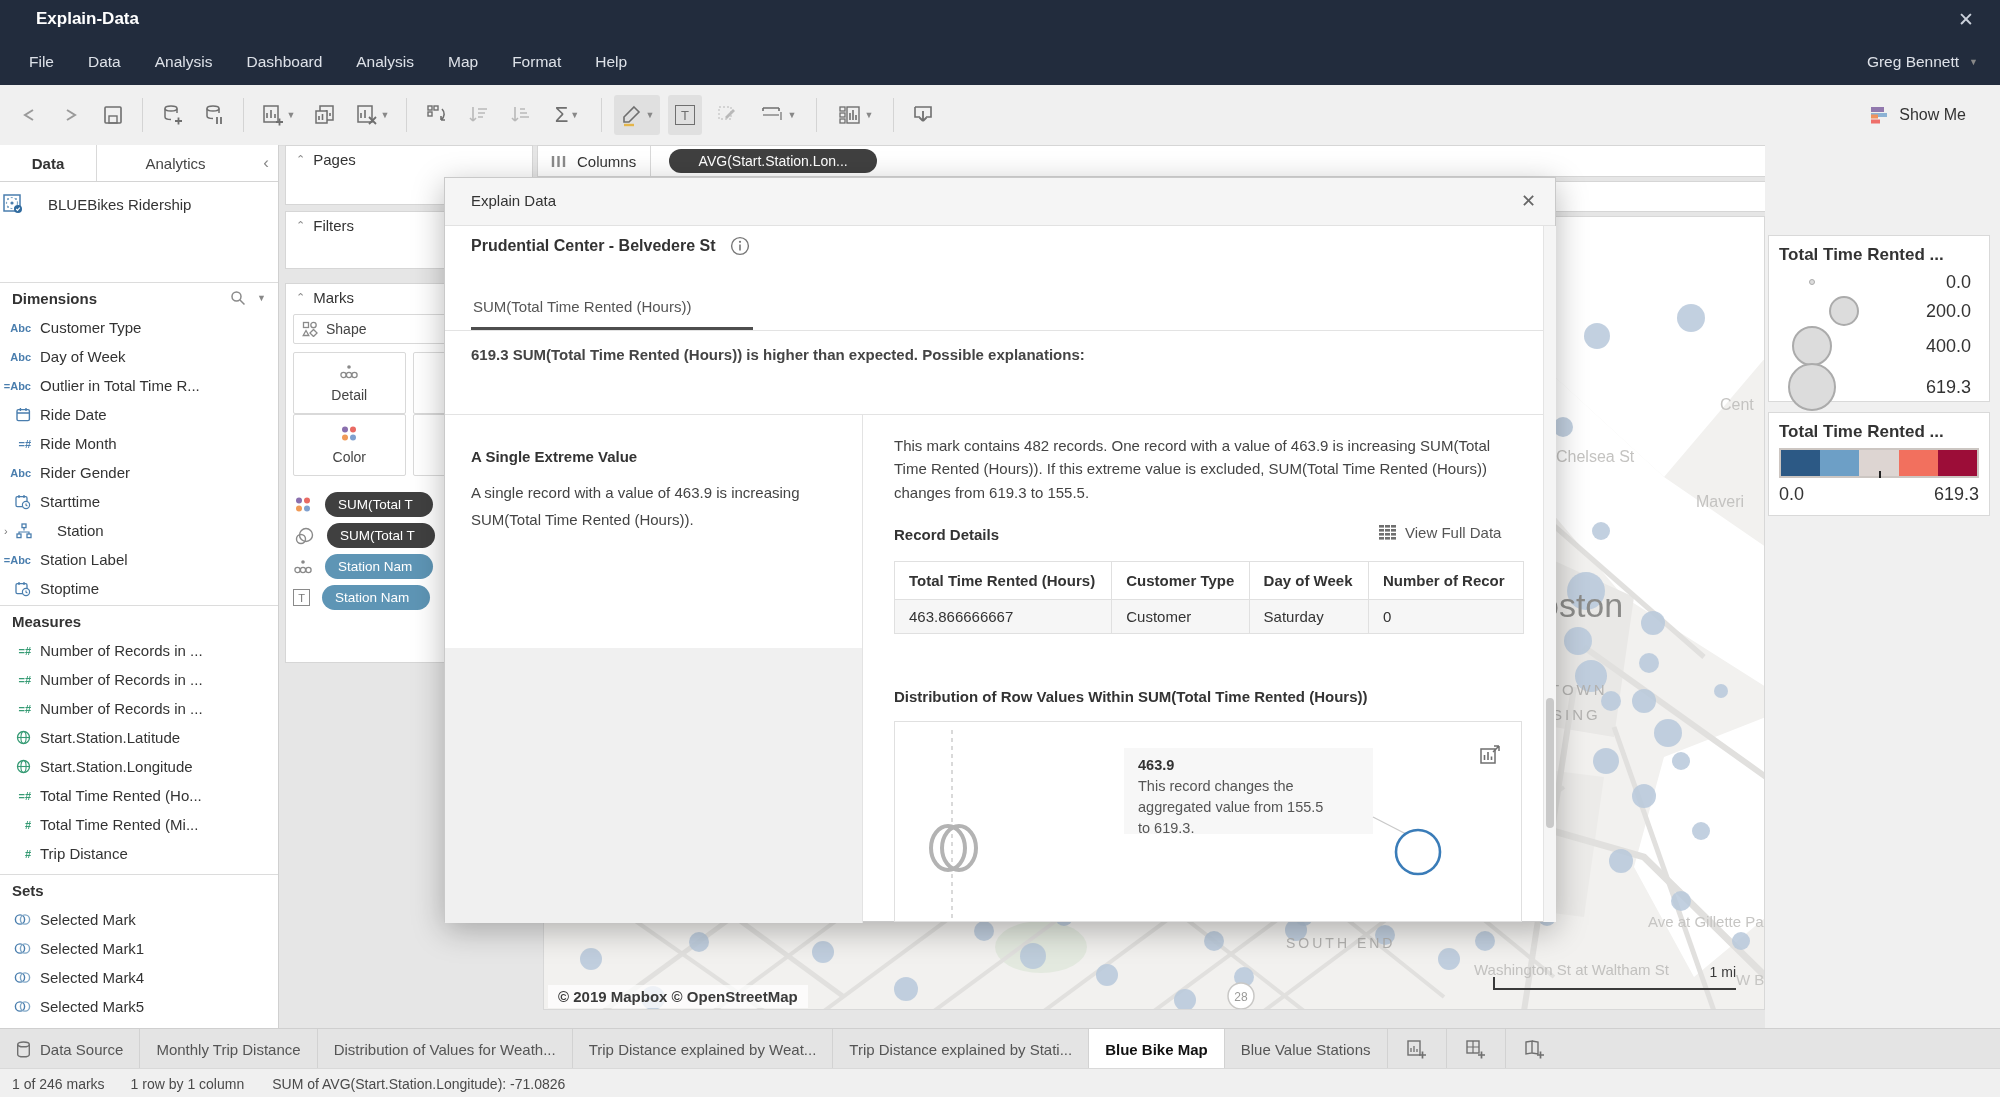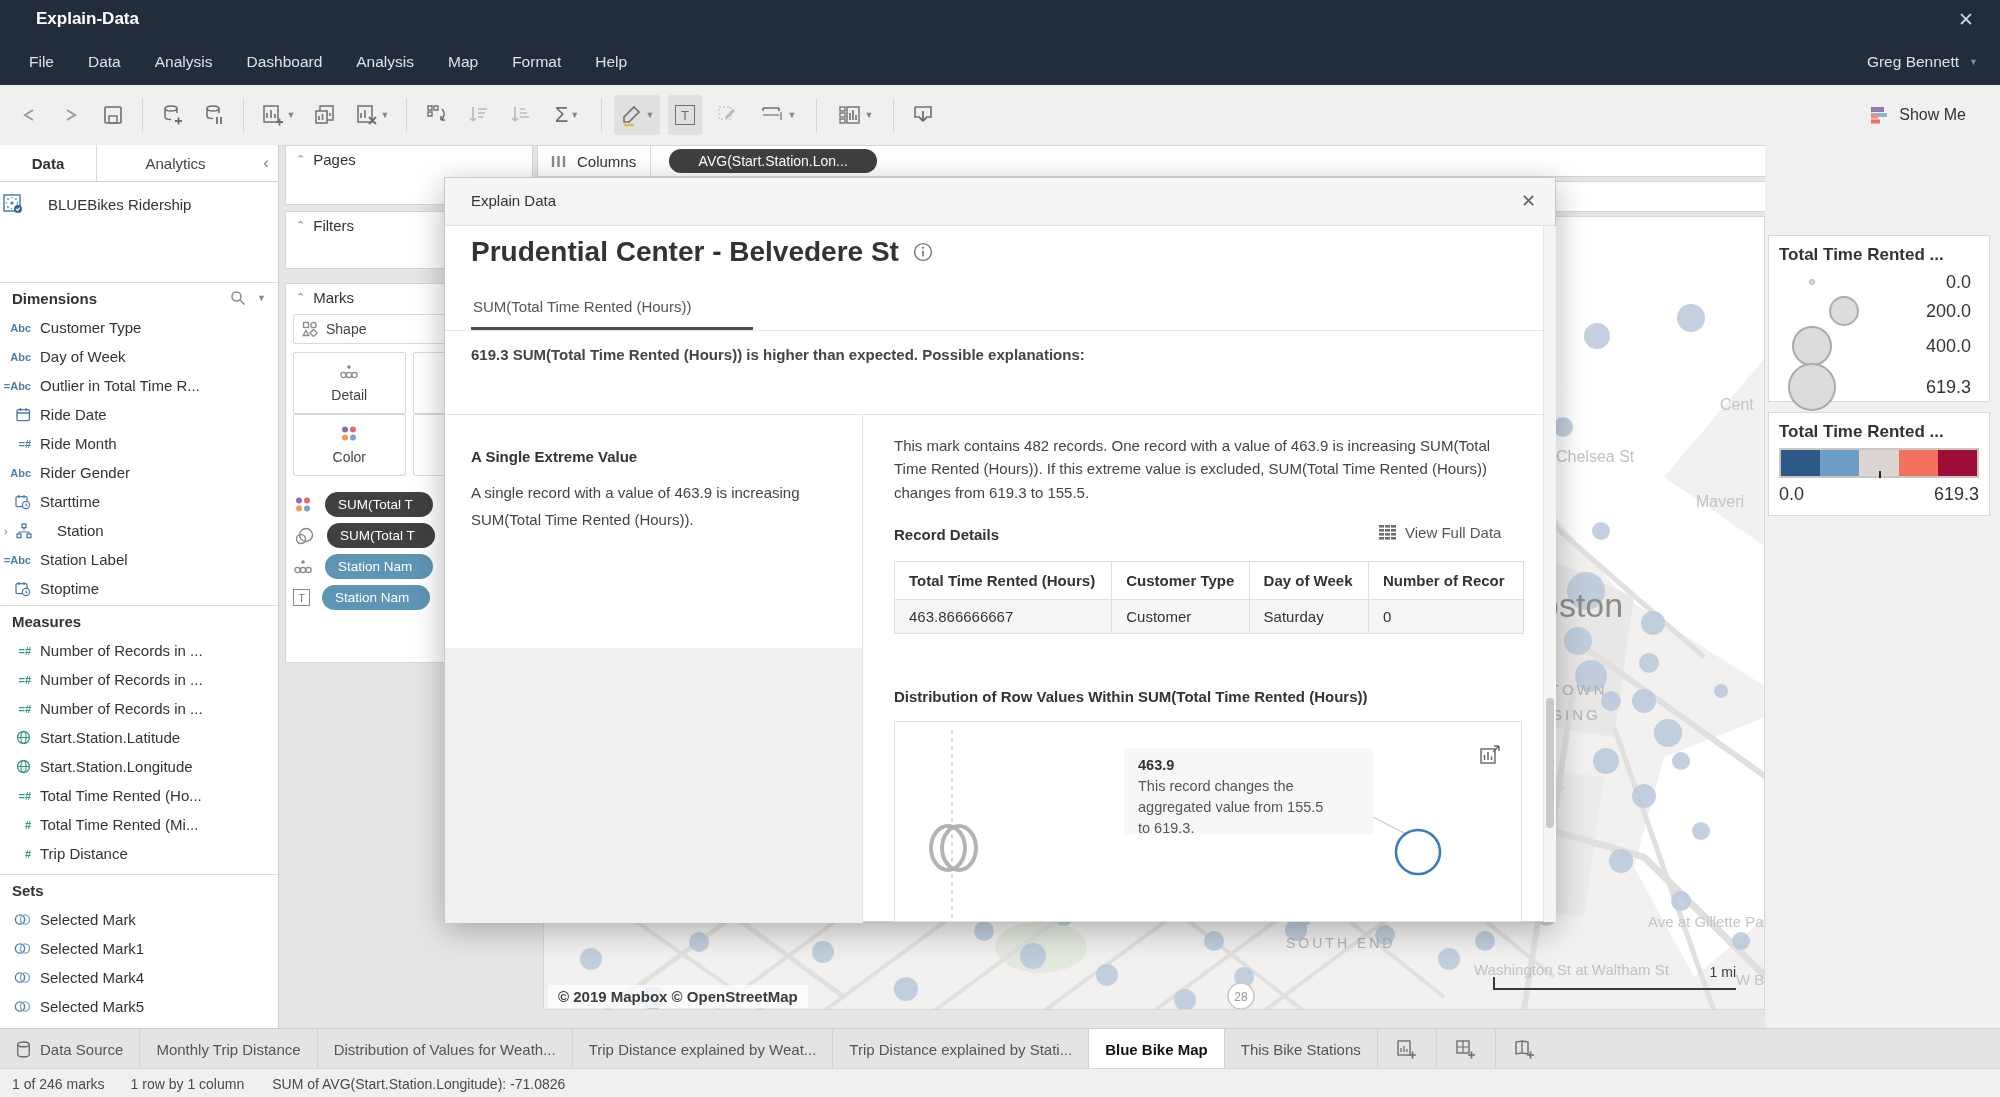--- a/index.html
+++ b/index.html
@@ -691,21 +691,21 @@
       <span>0.0</span>
       <span>619.3</span>
     </div>
   </div>
 
   <div class="ab dialog">
     <div class="dlg-head">
       <span class="ab" style="left:26px;top:14px;font-size:15px;color:#333;">Explain Data</span>
       <span class="ab" style="left:1076px;top:12px;font-size:18px;color:#666;cursor:default;">✕</span>
     </div>
-    <div class="ab" style="left:26px;top:58px;font-size:28px;font-weight:bold;color:#333;display:flex;align-items:center;gap:14px;">
+    <div class="ab" style="left:26px;top:58px;font-size:16px;font-weight:bold;color:#333;display:flex;align-items:center;gap:14px;">
       <span>Prudential Center - Belvedere St</span>
       <span>
           <svg width="20" height="20" viewBox="0 0 20 20">
             <circle cx="10" cy="10" r="8.4" fill="none" stroke="#777" stroke-width="1.4"></circle>
             <circle cx="10" cy="5.8" r="1.1" fill="#777"></circle>
             <path d="M10 8.6 v6" stroke="#777" stroke-width="1.6"></path>
           </svg>
         </span>
     </div>
     <div class="ab" style="left:28px;top:120px;font-size:15px;color:#555;">SUM(Total Time Rented (Hours))</div>
@@ -810,21 +810,21 @@
     <div class="sh-tab">
         <span>Trip Distance explained by Weat...</span>
       </div>
     <div class="sh-tab">
         <span>Trip Distance explained by Stati...</span>
       </div>
     <div class="sh-tab active">
         <span>Blue Bike Map</span>
       </div>
     <div class="sh-tab">
-        <span>This Bike Stations</span>
+        <span>Blue Value Stations</span>
       </div>
     <div class="sh-tab" style="width:26px;justify-content:center;">
         <svg width="22" height="20" viewBox="0 0 22 20">
           <rect x="2" y="2" width="12" height="14" fill="none" stroke="#6f6f6f" stroke-width="1.4"></rect>
           <path d="M5 13 v-4 M8 13 v-6 M11 13 v-3" stroke="#6f6f6f" stroke-width="1.3"></path>
           <path d="M13 16 h7 M16.5 12.5 v7" stroke="#6f6f6f" stroke-width="1.7"></path>
         </svg>
       </div>
     <div class="sh-tab" style="width:26px;justify-content:center;">
         <svg width="22" height="20" viewBox="0 0 22 20">

